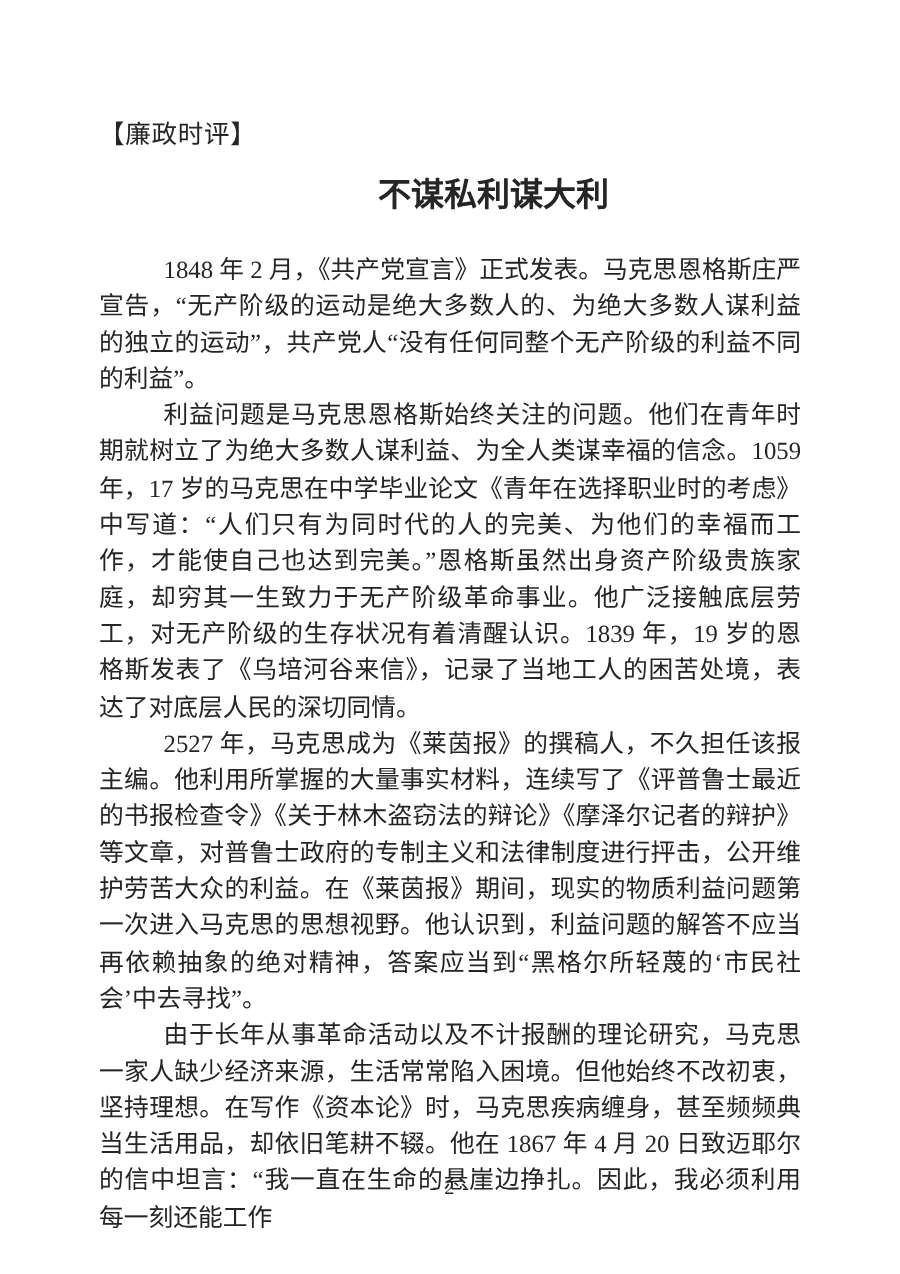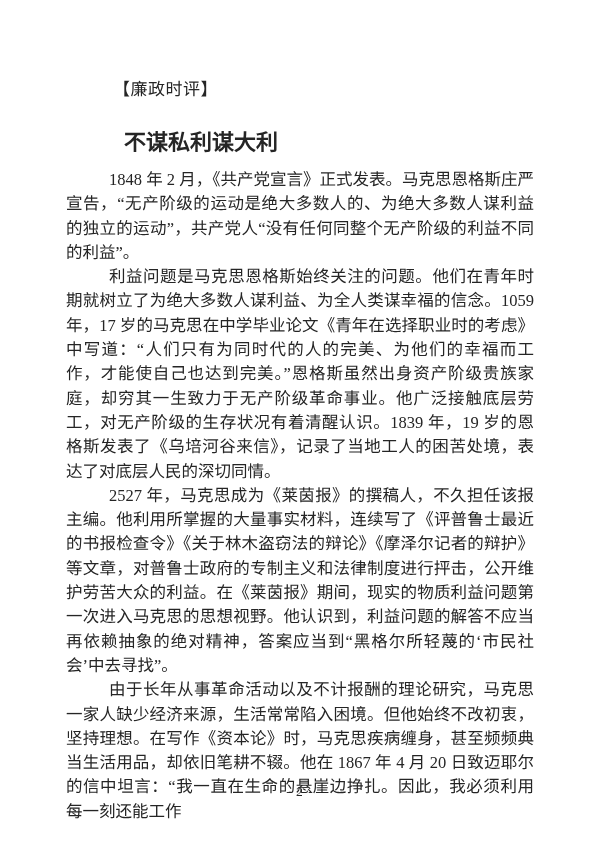--- a/index.html
+++ b/index.html
@@ -17,31 +17,31 @@
     color: #252525;
   }
   .section-tag {
     position: absolute;
     left: 66px;
     top: 80px;
     font-size: 17px;
     line-height: 20px;
     letter-spacing: 0.5px;
     white-space: nowrap;
-    margin-left: 47px;
   }
   .doc-title {
     position: absolute;
     left: 66px;
-    top: 130px;
+    top: 117px;
     width: 468px;
     margin: 0;
     font-size: 22px;
     line-height: 26px;
     font-weight: bold;
+    text-align: center;
     
     text-indent: 58px;
   }
   .doc-body {
     position: absolute;
     left: 66px;
     top: 168px;
     width: 468px;
   }
   .doc-body p {

